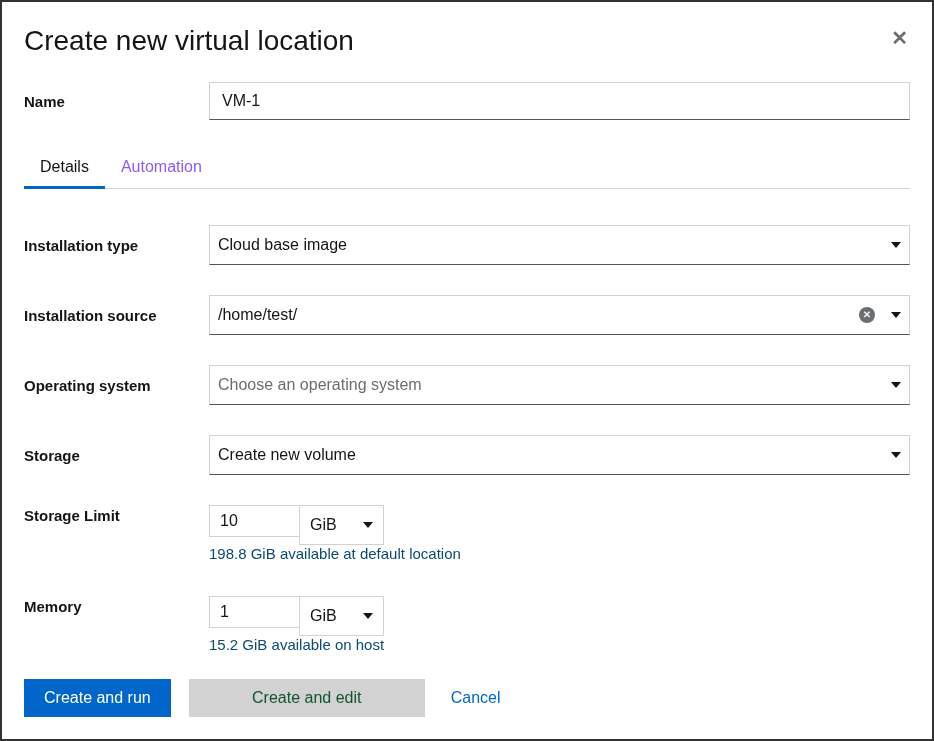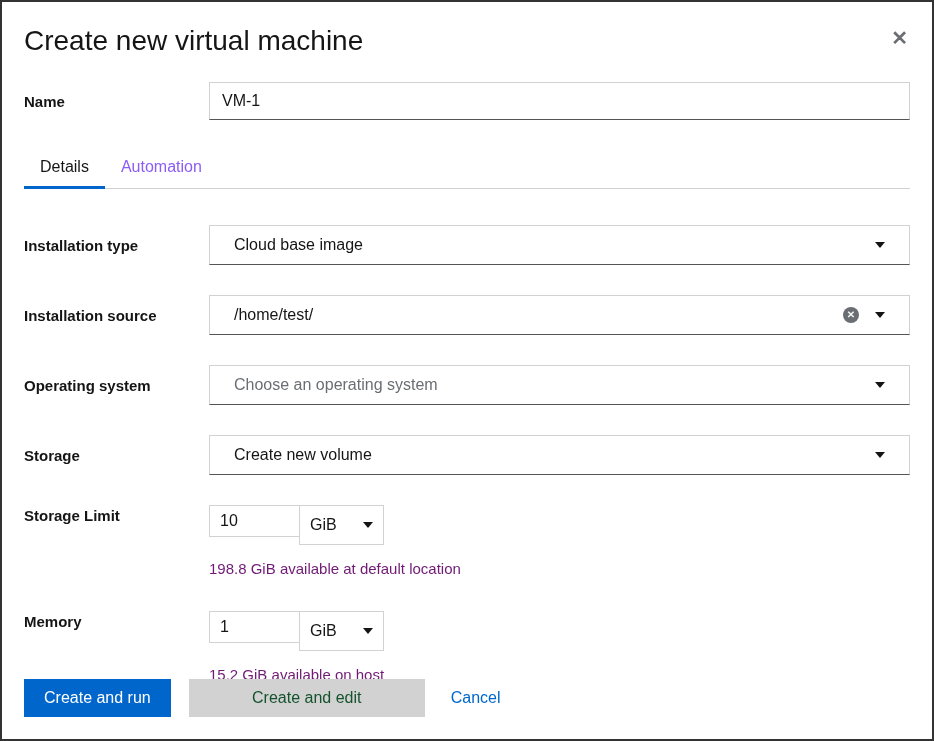--- a/index.html
+++ b/index.html
@@ -86,21 +86,21 @@
     height: 3px;
     background: #0066cc;
   }
 
   .form-group { margin-bottom: 30px; }
   .select {
     width: 100%;
     height: 40px;
     border: 1px solid #d2d2d2;
     border-bottom: 1.5px solid #555;
-    padding: 0 24px;
+    padding: 0 8px;
     display: flex;
     align-items: center;
     justify-content: space-between;
     font-size: 16px;
     cursor: pointer;
     background: #fff;
   }
   .select .value { color: #151515; }
   .select .placeholder { color: #6a6e73; }
   .select .right-icons {
@@ -151,23 +151,23 @@
     border: 1px solid #d2d2d2;
     padding: 0 10px;
     display: flex;
     align-items: center;
     justify-content: space-between;
     font-size: 16px;
     cursor: pointer;
     background: #fff;
   }
   .hint {
-    margin-top: 15px;
+    margin-top: 0;
     font-size: 15px;
-    color: #701a75;
+    color: #0c4a6e;
   }
   .form-group.with-hint { margin-bottom: 34px; }
 
   .footer {
     position: absolute;
     left: 22px;
     right: 34px;
     bottom: 22px;
     display: flex;
     gap: 18px;
@@ -194,21 +194,21 @@
     color: #0066cc;
     padding: 0 8px;
   }
 </style>
 </head>
 <body>
 
 <div class="dialog">
 
   <div class="header">
-    <h1 class="title">Create new virtual machine</h1>
+    <h1 class="title">Create new virtual location</h1>
     <span class="close-icon">✕</span>
   </div>
 
   <div class="row name-row">
     <div class="label-col">Name</div>
     <div class="field-col">
       <input class="text-input" value="VM-1" style="">
     </div>
   </div>
 

